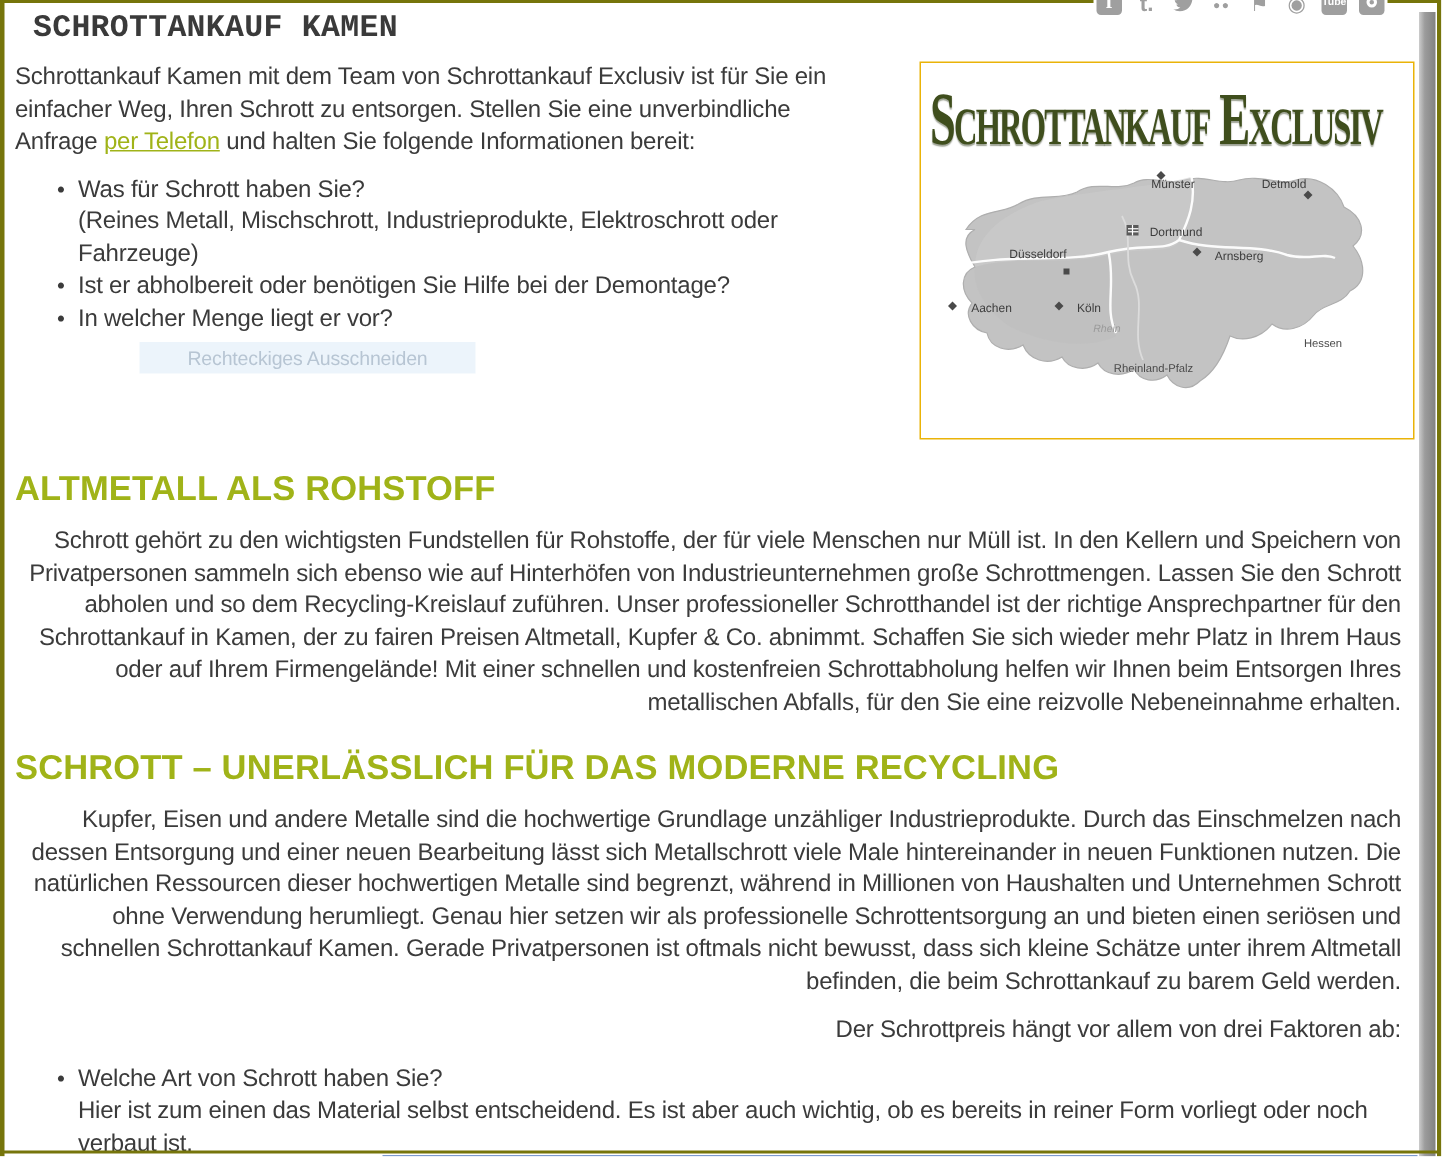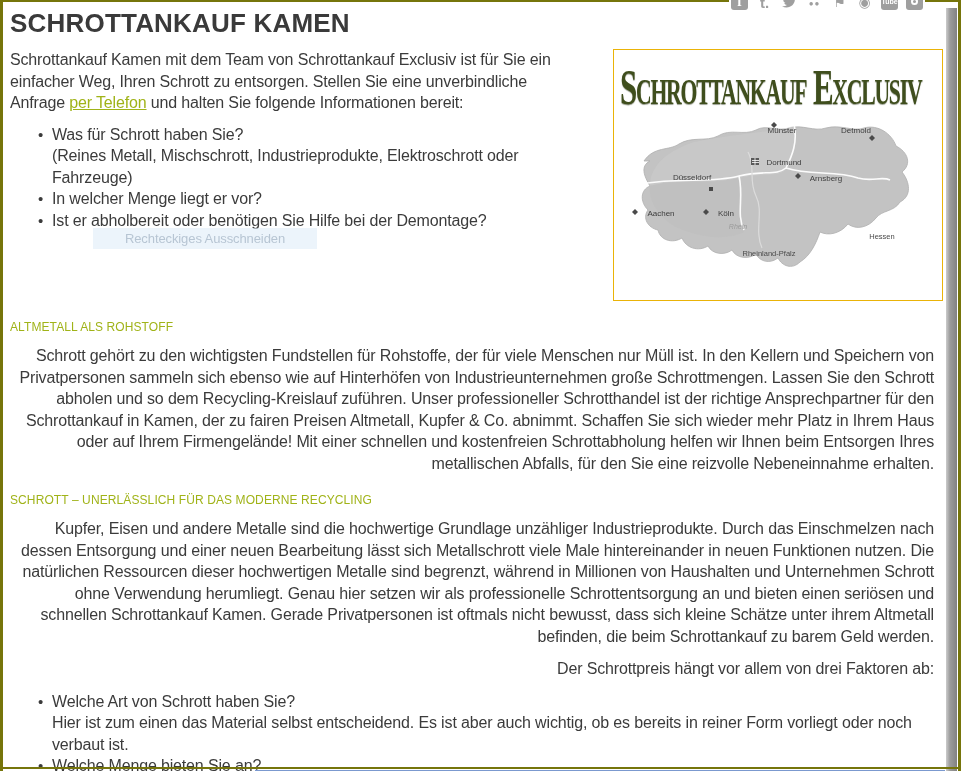--- a/index.html
+++ b/index.html
@@ -34,39 +34,39 @@
   .sicon-tw { font-weight: bold; font-size: 15px; line-height: 15px; }
   .sicon-flickr { font-size: 8px; letter-spacing: 1px; line-height: 12px; }
   .sicon-flag { font-size: 14px; line-height: 16px; }
   .sicon-circle { font-size: 14px; line-height: 16px; }
   .sicon-yt { font-size: 7px; font-weight: bold; line-height: 17px; letter-spacing: 0; }
   .sicon-cam-dot { width: 7px; height: 7px; border: 2px solid #fff; border-radius: 50%; margin: 0 auto; }
 
   
   .content { position: absolute; left: 10px; top: 5px; width: 924px; z-index: 10; }
   h1 {
-    font-size: 26px; font-weight: bold; color: #3a3a3a;
-    letter-spacing: 0.2px; margin: 3px 0 10px 0;
+    font-size: 21px; font-weight: bold; color: #3a3a3a;
+    letter-spacing: 0.2px; margin: 3px 0 10px 12px; font-family: Liberation Mono, monospace;
   }
   .columns { display: flex; gap: 45px; align-items: flex-start; }
   .col-left { width: 558px; flex: none; }
   p { font-size: 16px; line-height: 21.5px; letter-spacing: -0.15px; }
   .col-left p.intro { margin-bottom: 10px; }
   ul { list-style: none; margin: 6px 0 2px 20px; }
   li {
     position: relative; padding-left: 22px;
     font-size: 16px; line-height: 21.5px; letter-spacing: -0.15px;
     white-space: pre-line;
   }
   li::before { content: "•"; position: absolute; left: 8px; top: 0; font-size: 15px; color: #3b3b3b; }
   .para-after-list { margin-top: 2px; }
 
   section.text-section { margin-top: 13px; }
   h2 {
-    font-size: 12px; font-weight: normal; color: #a0b318;
+    font-size: 23px; font-weight: bold; color: #a0b318;
     letter-spacing: 0.1px; margin: 19px 0 11px 0;
   }
   section.text-section p { margin-bottom: 11px; text-align: right; }
   a.green-link { color: #a0b318; text-decoration: underline; cursor: pointer; }
 
   
   .snip-overlay {
     position: absolute; left: 93px; top: 216px; width: 224px; height: 21px;
     background: rgba(225, 238, 249, 0.62);
     display: flex; align-items: center; justify-content: center;
@@ -143,22 +143,22 @@
 
     <h1>SCHROTTANKAUF KAMEN</h1>
 
     <div class="columns">
       <div class="col-left">
         <p class="intro"><span>Schrottankauf Kamen mit dem Team von Schrottankauf Exclusiv ist für Sie ein einfacher Weg, Ihren Schrott zu entsorgen. Stellen Sie eine unverbindliche Anfrage </span><a class="green-link">per Telefon</a><span> und halten Sie folgende Informationen bereit:</span></p>
 
         <ul>
           <li>Was für Schrott haben Sie?
 (Reines Metall, Mischschrott, Industrieprodukte, Elektroschrott oder Fahrzeuge)</li>
+          <li>Ist er abholbereit oder benötigen Sie Hilfe bei der Demontage?</li>
           <li>In welcher Menge liegt er vor?</li>
-          <li>Ist er abholbereit oder benötigen Sie Hilfe bei der Demontage?</li>
         </ul>
 
       </div>
 
       <div class="logo-panel">
         <div class="brand-wrap">
           <span class="brand">Schrottankauf Exclusiv</span>
         </div>
         <svg class="map-svg" width="328" height="182" viewBox="0 0 328 182">
 

